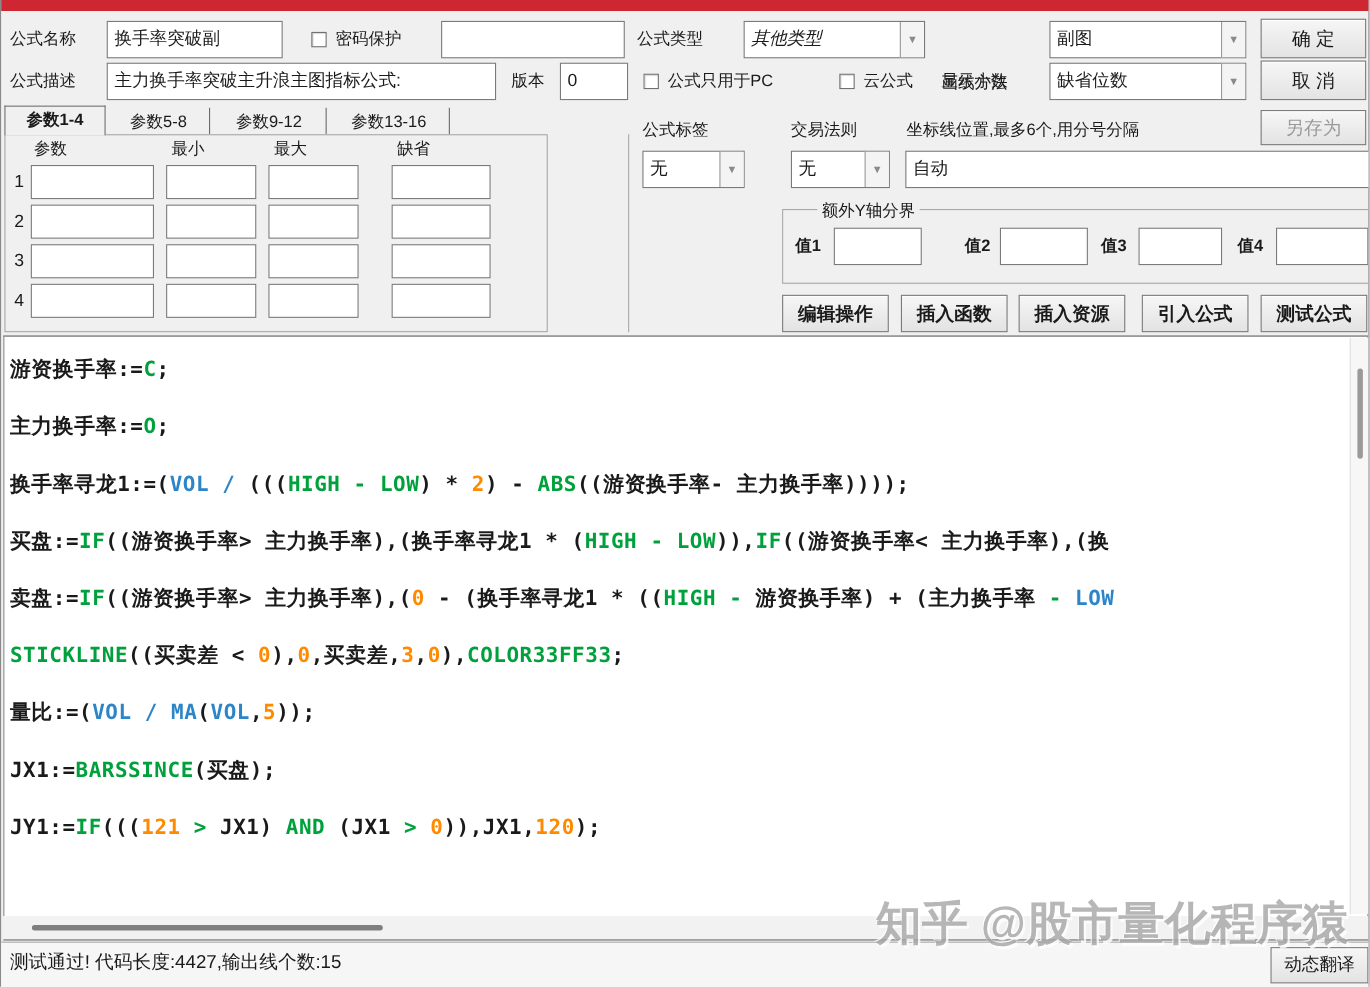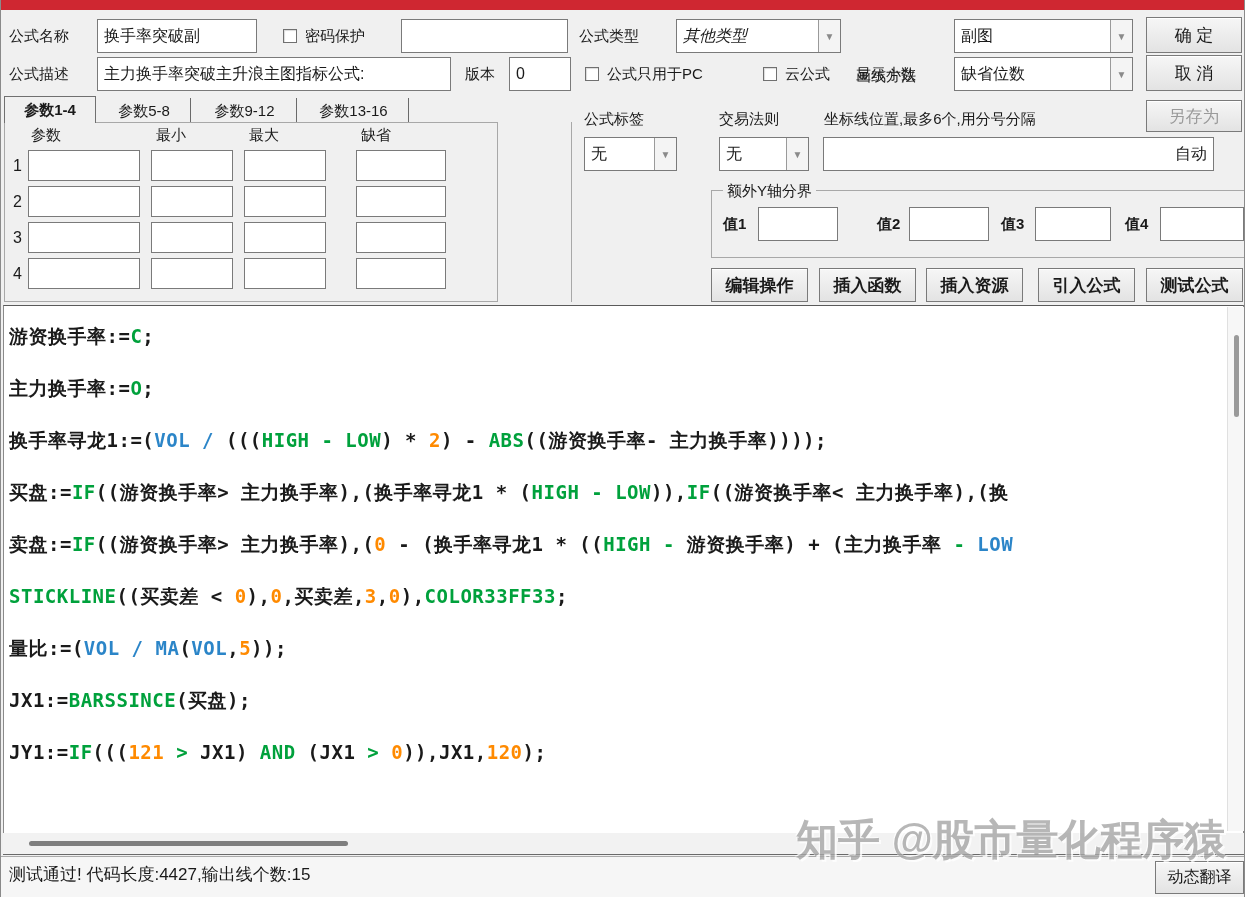--- a/index.html
+++ b/index.html
@@ -43,21 +43,21 @@
   }
   .tab {
     height:25px; line-height:25px; text-align:center; font-size:15px;
     border-right:1px solid #6a6a6a; padding:0 8px;
   }
   .tab.active {
     border:1px solid #707070; border-bottom:none; background:#f0f0f0;
     height:27px; z-index:3; font-weight:bold;
   }
   .groupbox { border:1px solid #a8a8a8; }
-  .grouplegend { background:#f0f0f0; padding:0 4px; font-size:15px; }
+  .grouplegend { background:#f0f0f0; padding:0 4px; font-size:15px;margin-left:20px; }
   #code-editor {
     left:2px; top:305px; width:1241px; height:528px; background:#ffffff;
     border-top:1px solid #5a5a5a; border-left:1px solid #8a8a8a; border-right:1px solid #8a8a8a;
     overflow:hidden; padding:4px 0 0 5px;
     font-family:"DejaVu Sans Mono","DejaVu Sans",monospace;
     font-weight:bold; font-size:19px; letter-spacing:0.5px;
   }
   .code-line { height:52px; line-height:52px; white-space:pre; overflow:hidden; }
   .c-k { color:#1a1a1a; }
   .c-g { color:#00a13c; }
@@ -163,21 +163,21 @@
   <div class="abs lbl" style="left:718px;top:102px;">交易法则</div>
   <div class="abs lbl" style="left:823px;top:102px;">坐标线位置,最多6个,用分号分隔</div>
   <div class="abs combo" style="left:583px;top:137px;width:93px;">
     <span class="combo-text">无</span>
     <span class="combo-arrow">▼</span>
   </div>
   <div class="abs combo" style="left:718px;top:137px;width:90px;">
     <span class="combo-text">无</span>
     <span class="combo-arrow">▼</span>
   </div>
-  <div class="abs txtinput" style="left:822px;top:137px;width:391px;text-align:right;">自动</div>
+  <div class="abs txtinput" style="left:822px;top:137px;width:423px;">自动</div>
 
   <div class="abs groupbox" style="left:710px;top:190px;width:535px;height:68px;"></div>
   <div class="abs grouplegend" style="left:722px;top:182px;">额外Y轴分界</div>
   <div class="abs lbl" style="left:722px;top:207px;font-weight:bold;">值1</div>
   <div class="abs txtinput" style="left:757px;top:207px;width:80px;"></div>
   <div class="abs lbl" style="left:876px;top:207px;font-weight:bold;">值2</div>
   <div class="abs txtinput" style="left:908px;top:207px;width:80px;"></div>
   <div class="abs lbl" style="left:1000px;top:207px;font-weight:bold;">值3</div>
   <div class="abs txtinput" style="left:1034px;top:207px;width:76px;"></div>
   <div class="abs lbl" style="left:1124px;top:207px;font-weight:bold;">值4</div>

